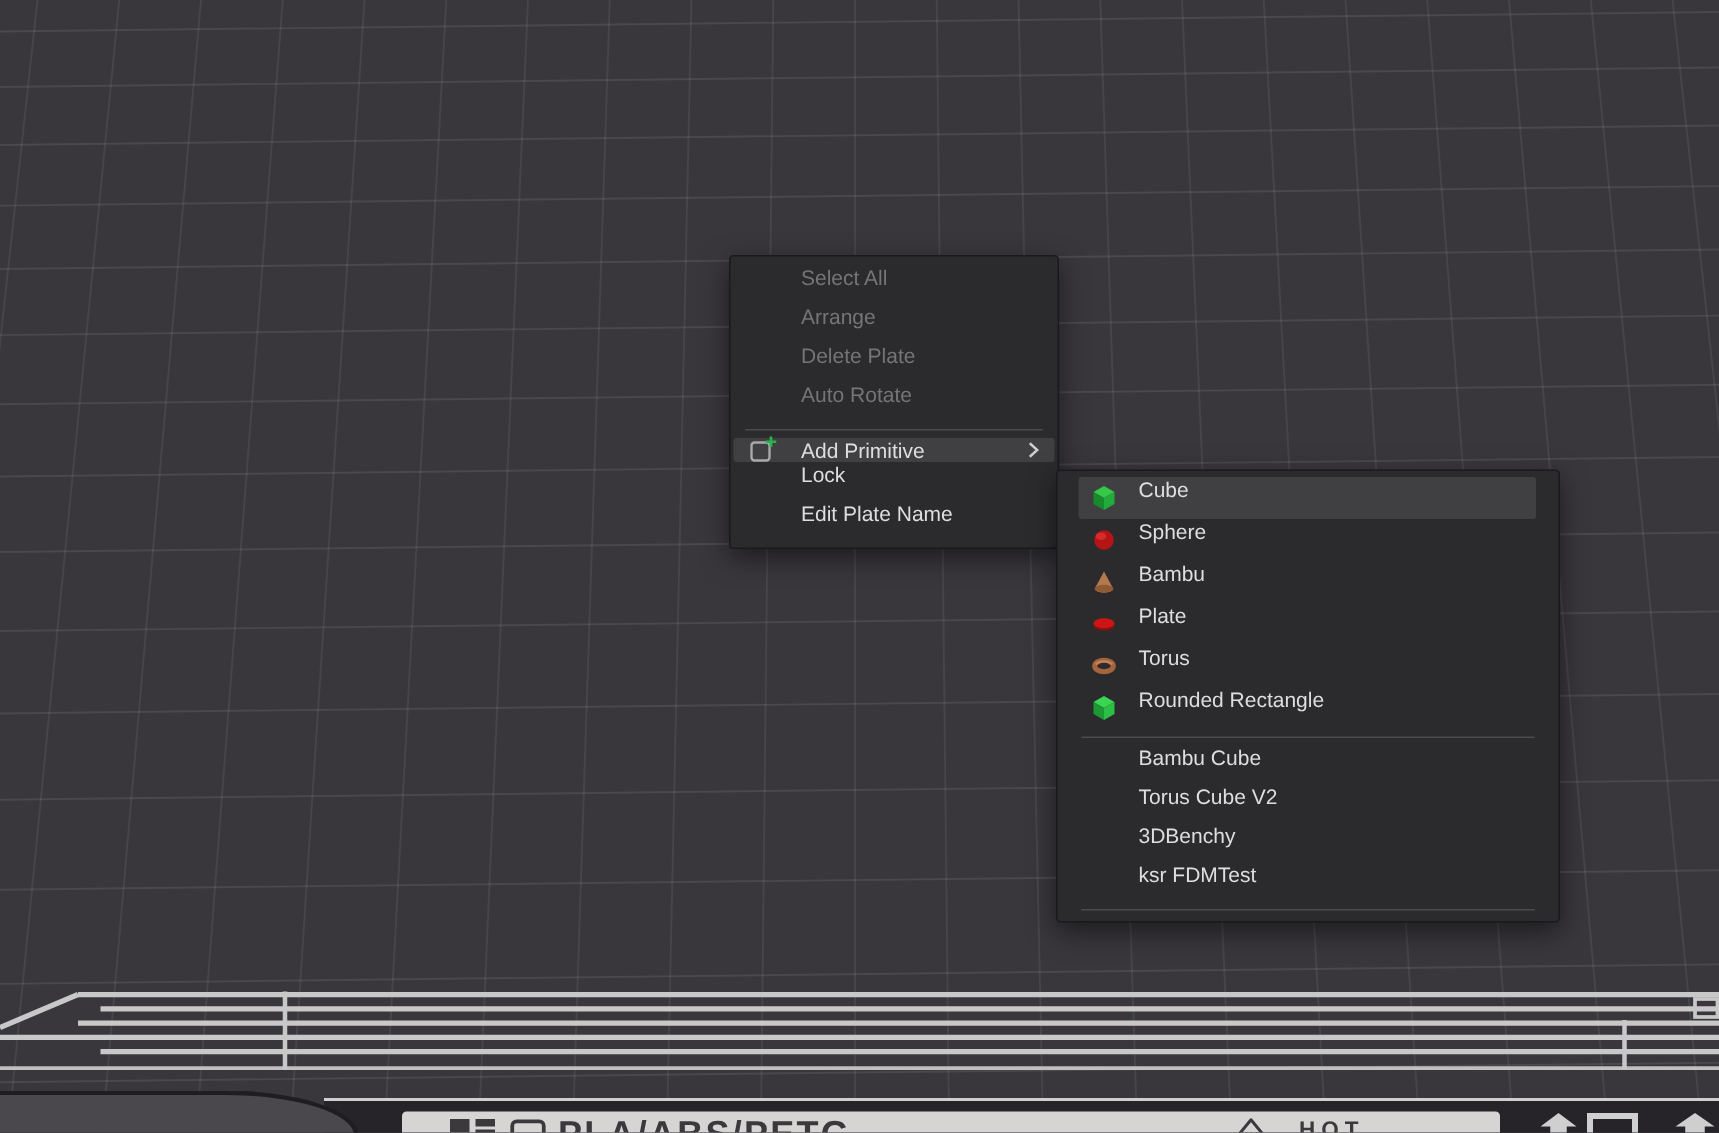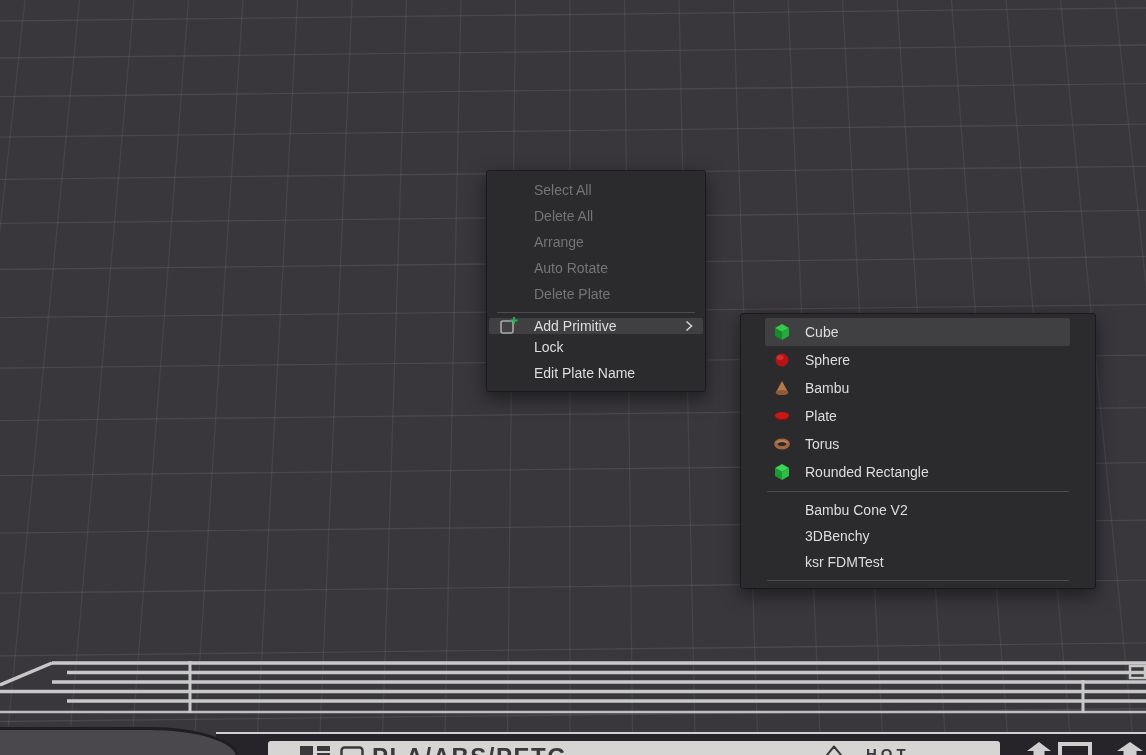--- a/index.html
+++ b/index.html
@@ -42,22 +42,22 @@
     border-top-right-radius:90px 30px;
   }
 
   
   .menu{
     position:absolute;background:var(--menu-bg);border:1px solid #1A191B;
     border-radius:3px;box-shadow:0 6px 18px rgba(0,0,0,.5);
     z-index:10;font-size:14px;color:var(--menu-text);
   }
   .main-menu{left:486px;top:170px;width:218px;padding:6px 0 5px;}
-  .submenu{left:704px;top:313px;width:318px;padding:4px 18px 2px;margin-left:36px;}
-  .mi{position:relative;height:26px;display:flex;align-items:center;cursor:default;}
+  .submenu{left:704px;top:313px;width:318px;padding:4px 8px 2px;}
+  .mi{position:relative;height:26px;display:flex;align-items:flex-start;cursor:default;}
   .submenu .mi{height:28px;}
   .submenu .mi.small{height:26px;}
   .mi-label{margin-left:47px;position:relative;z-index:1;white-space:nowrap;}
   .submenu .mi-label{margin-left:46px;}
   .mi.disabled .mi-label{color:var(--menu-text-disabled);}
   .mi-icon{
     position:absolute;left:11px;top:50%;transform:translateY(-50%);
     width:22px;height:22px;display:flex;align-items:center;justify-content:center;z-index:1;
   }
   .submenu .mi-icon{left:13px;width:20px;height:20px;}
@@ -161,30 +161,27 @@
   </div>
 
   <div class="plate-corner"></div>
 </div>
 
 <div class="menu main-menu">
   <div class="mi disabled">
     <span class="mi-label">Select All</span>
   </div>
   <div class="mi disabled">
-    <span class="mi-label">Delete All</span>
-  </div>
-  <div class="mi disabled">
     <span class="mi-label">Arrange</span>
   </div>
   <div class="mi disabled">
+    <span class="mi-label">Delete Plate</span>
+  </div>
+  <div class="mi disabled">
     <span class="mi-label">Auto Rotate</span>
-  </div>
-  <div class="mi disabled">
-    <span class="mi-label">Delete Plate</span>
   </div>
   <div class="sep"></div>
   <div class="mi hl" style="height:16px;">
     <span class="mi-icon">
       <svg width="22" height="22" viewBox="0 0 22 22">
         <rect x="3" y="6" width="12" height="12" rx="2" fill="none" stroke="#A9A9A9" stroke-width="1.6"></rect>
         <path d="M16 2 v7 M12.5 5.5 h7" stroke="#28B44C" stroke-width="1.8"></path>
       </svg>
     </span>
     <span class="mi-label">Add Primitive</span>
@@ -254,21 +251,24 @@
       <svg width="20" height="20" viewBox="0 0 20 20">
         <polygon points="10,2 17,6 10,10 3,6" fill="#3BD553"></polygon>
         <polygon points="3,6 10,10 10,18 3,14" fill="#1D9934"></polygon>
         <polygon points="17,6 10,10 10,18 17,14" fill="#2BBF46"></polygon>
       </svg>
     </span>
     <span class="mi-label">Rounded Rectangle</span>
   </div>
   <div class="sep"></div>
   <div class="mi small">
-    <span class="mi-label">Bambu Cone V2</span>
+    <span class="mi-label">Bambu Cube</span>
+  </div>
+  <div class="mi small">
+    <span class="mi-label">Torus Cube V2</span>
   </div>
   <div class="mi small">
     <span class="mi-label">3DBenchy</span>
   </div>
   <div class="mi small">
     <span class="mi-label">ksr FDMTest</span>
   </div>
   <div class="sep"></div>
 </div>
 

